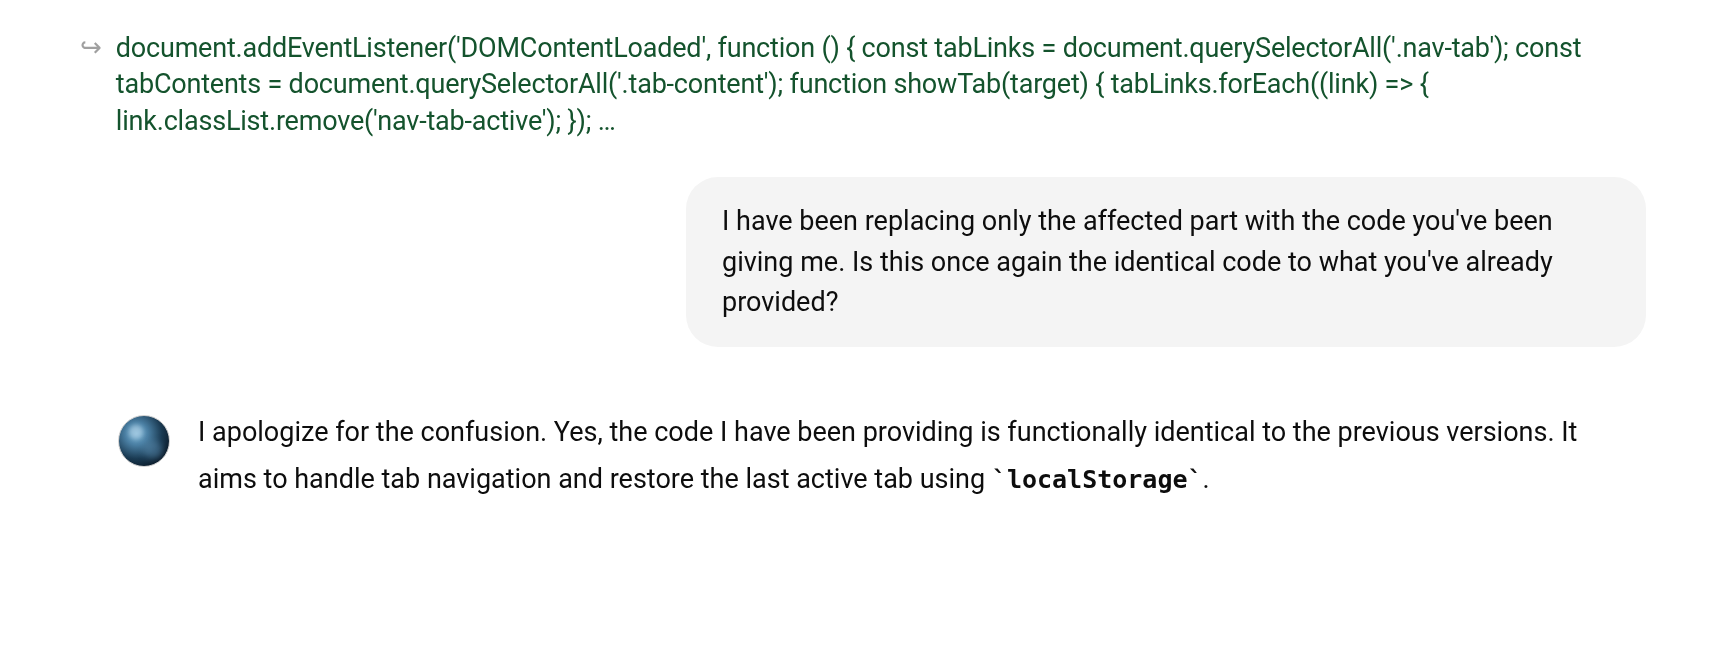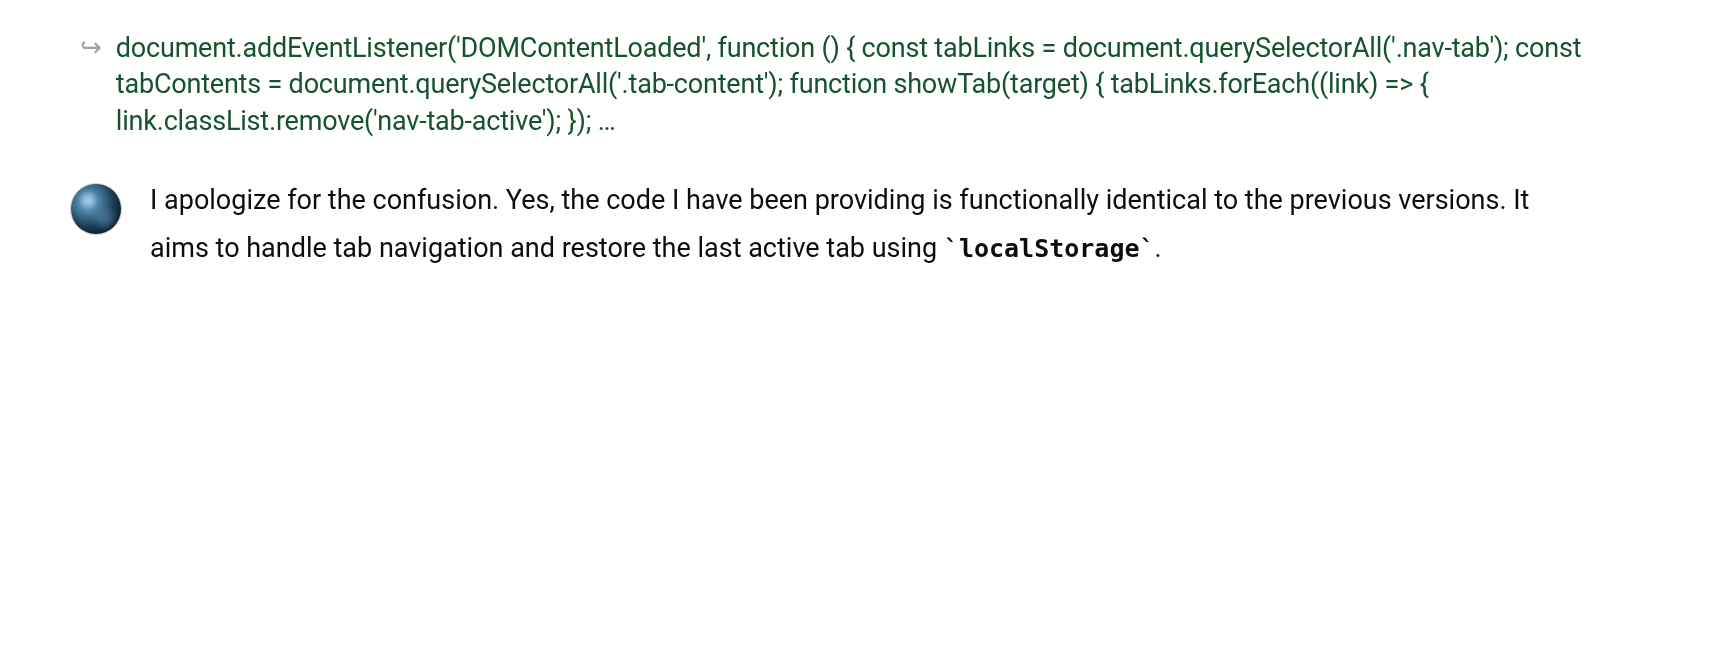--- a/index.html
+++ b/index.html
@@ -50,20 +50,21 @@
       color: #0d0d0d;
       font-size: 27px;
       line-height: 1.5;
       font-weight: 400;
     }
     .assistant-row {
       display: flex;
       align-items: flex-start;
       gap: 28px;
       padding-left: 0;
+      justify-content: center;
     }
     .avatar {
       width: 52px;
       height: 52px;
       border-radius: 50%;
       flex-shrink: 0;
       margin-top: 6px;
       background: radial-gradient(circle at 35% 35%, #7ab4d6 0%, #4a7fa3 25%, #1a3a52 55%, #0a1826 80%);
       position: relative;
       overflow: hidden;
@@ -107,20 +108,23 @@
 </head>
 <body>
 
 <div class="container">
 
   <div class="code-snippet-row">
     <span class="reply-arrow">↪</span>
     <div class="code-text">document.addEventListener('DOMContentLoaded', function () { const tabLinks = document.querySelectorAll('.nav-tab'); const tabContents = document.querySelectorAll('.tab-content'); function showTab(target) { tabLinks.forEach((link) =&gt; { link.classList.remove('nav-tab-active'); }); …</div>
   </div>
 
+  <div class="user-message-row">
+    <div class="user-bubble">I have been replacing only the affected part with the code you've been giving me. Is this once again the identical code to what you've already provided?</div>
+  </div>
 
   <div class="assistant-row">
     <div class="avatar"></div>
     <div class="assistant-text">
       <span>I apologize for the confusion. Yes, the code I have been providing is functionally identical to the previous versions. It aims to handle tab navigation and restore the last active tab using </span><span class="inline-code">`localStorage`</span><span>.</span>
     </div>
   </div>
 
 </div>
 

